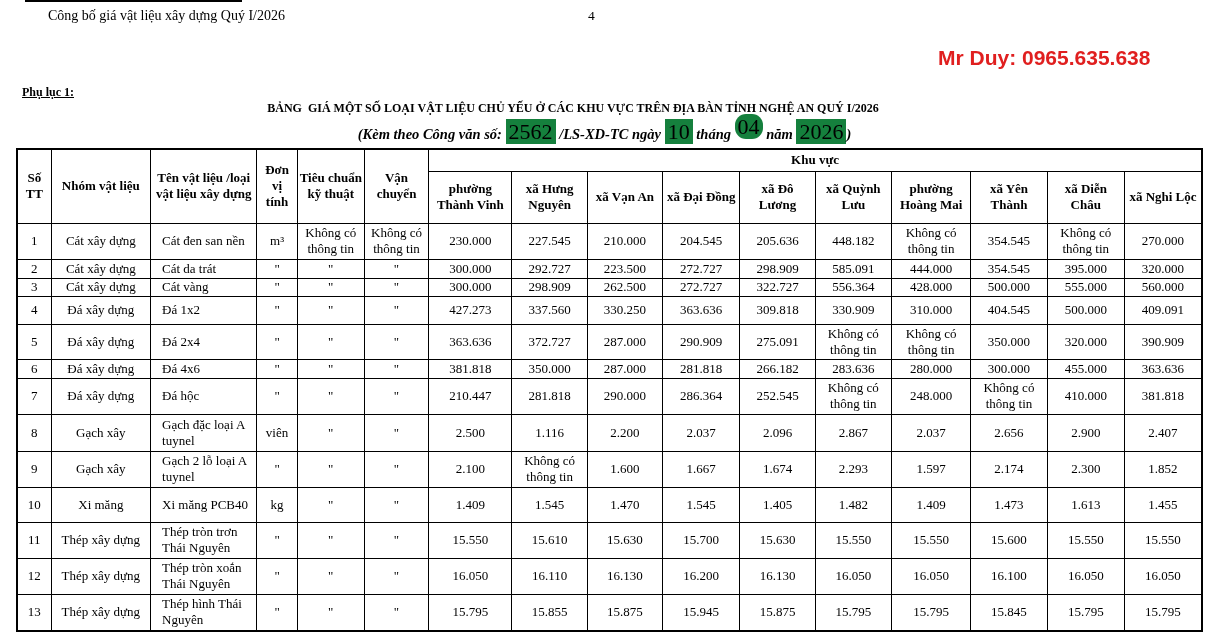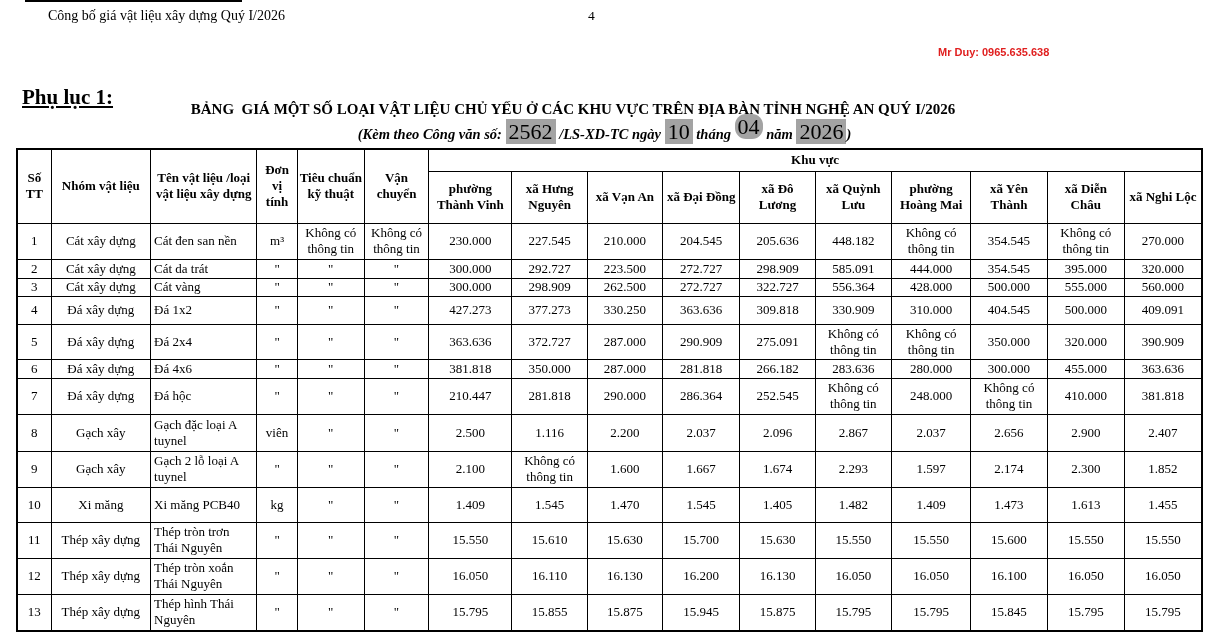--- a/index.html
+++ b/index.html
@@ -2,36 +2,36 @@
 <html><head>
 <meta charset="utf-8">
 <style>
   html,body{margin:0;padding:0;background:#fff;}
   .page{position:relative;width:1209px;height:636px;background:#fff;overflow:hidden;
         font-family:"Liberation Serif", serif;color:#000;}
   .topline{position:absolute;left:25px;top:0;width:217px;height:2px;background:#000;}
   .pagehead-left{position:absolute;left:40px;top:8px;font-size:14px;margin-left:8px;}
   .pagehead-num{position:absolute;left:588px;top:8px;font-size:13.5px;}
   .contact{position:absolute;left:938px;top:46px;font-family:"Liberation Sans",sans-serif;
-           font-weight:bold;font-size:11px;color:#e01f1f;text-align:right;}
-  .appendix{position:absolute;left:22px;top:85px;font-size:21px;font-weight:bold;text-decoration:underline;}
+           font-weight:bold;font-size:21px;color:#e01f1f;text-align:right;}
+  .appendix{position:absolute;left:22px;top:85px;font-size:12px;font-weight:bold;text-decoration:underline;}
   .title{position:absolute;left:0;top:101px;width:1146px;text-align:center;
-         font-size:15px;font-weight:bold;white-space:pre;}
+         font-size:12px;font-weight:bold;white-space:pre;}
   .subtitle{position:absolute;left:0;top:116px;width:1209px;text-align:center;
             font-size:14.5px;font-weight:bold;font-style:italic;line-height:32px;}
-  .fill{font-style:normal;font-weight:normal;font-size:22px;background:#a3a3a3;padding:0 3px;}
+  .fill{font-style:normal;font-weight:normal;font-size:22px;background:#15803d;padding:0 3px;}
   .fill-month{position:relative;top:-5px;border-radius:11px;}
   .doc-table{position:absolute;left:16px;top:148px;width:1187px;border-collapse:collapse;
              table-layout:fixed;border:2px solid #000;}
   .doc-table th,.doc-table td{border:1px solid #000;text-align:center;vertical-align:middle;
              font-size:13px;line-height:1.22;padding:0 2px;overflow:hidden;}
   .doc-table thead th{font-weight:bold;}
   .doc-table thead tr.region-group-row{height:22px;}
   .doc-table thead tr.region-row{height:52px;}
-  .doc-table td.cell-name{text-align:left;padding-left:3px;}
+  .doc-table td.cell-name{text-align:left;padding-left:11px;}
   tbody tr:nth-child(1){height:36px}
   tbody tr:nth-child(2){height:19px}
   tbody tr:nth-child(3){height:18px}
   tbody tr:nth-child(4){height:28px}
   tbody tr:nth-child(5){height:35px}
   tbody tr:nth-child(6){height:19px}
   tbody tr:nth-child(7){height:36px}
   tbody tr:nth-child(8){height:37px}
   tbody tr:nth-child(9){height:36px}
   tbody tr:nth-child(10){height:35px}
@@ -156,21 +156,21 @@
           <td>560.000</td>
         </tr>
         <tr>
           <td class="cell-stt">4</td>
           <td class="cell-group">Đá xây dựng</td>
           <td class="cell-name">Đá 1x2</td>
           <td class="cell-unit">"</td>
           <td class="cell-standard">"</td>
           <td class="cell-transport">"</td>
           <td>427.273</td>
-          <td>377.273</td>
+          <td>337.560</td>
           <td>330.250</td>
           <td>363.636</td>
           <td>309.818</td>
           <td>330.909</td>
           <td>310.000</td>
           <td>404.545</td>
           <td>500.000</td>
           <td>409.091</td>
         </tr>
         <tr>

